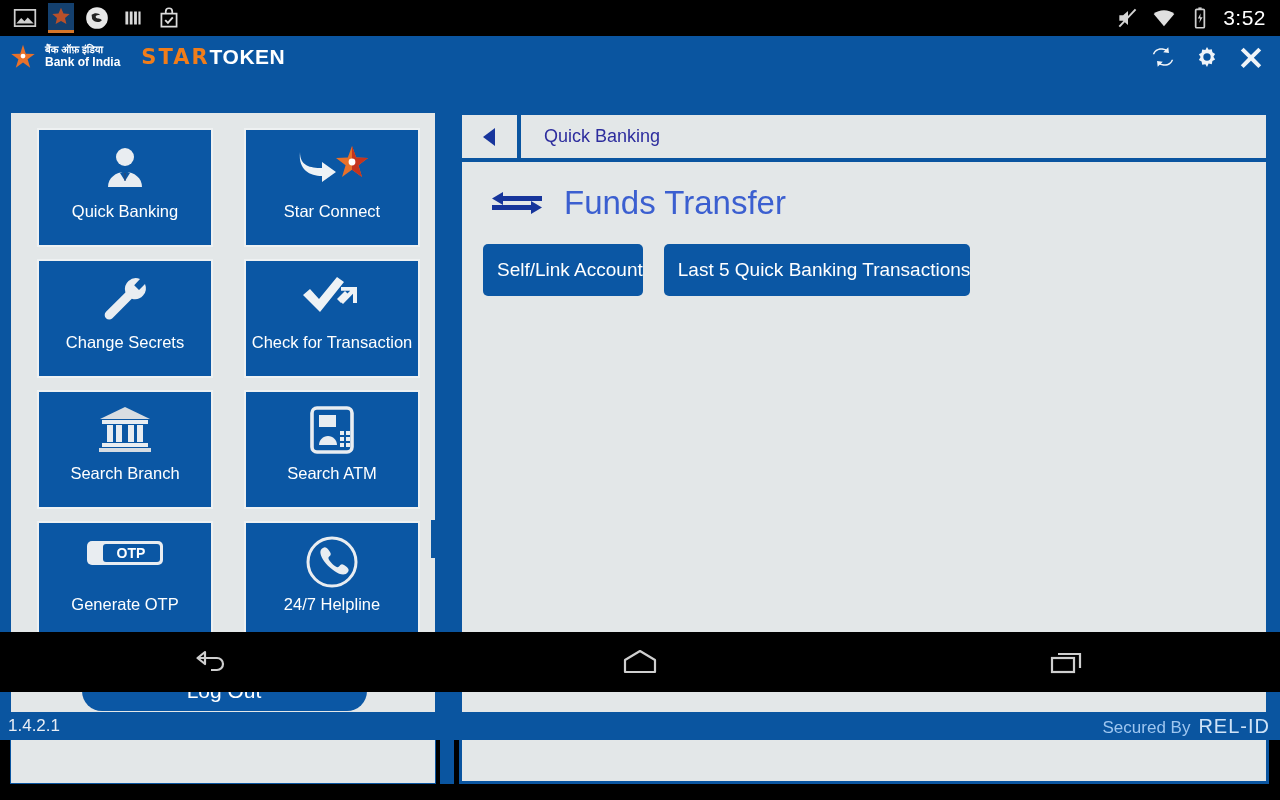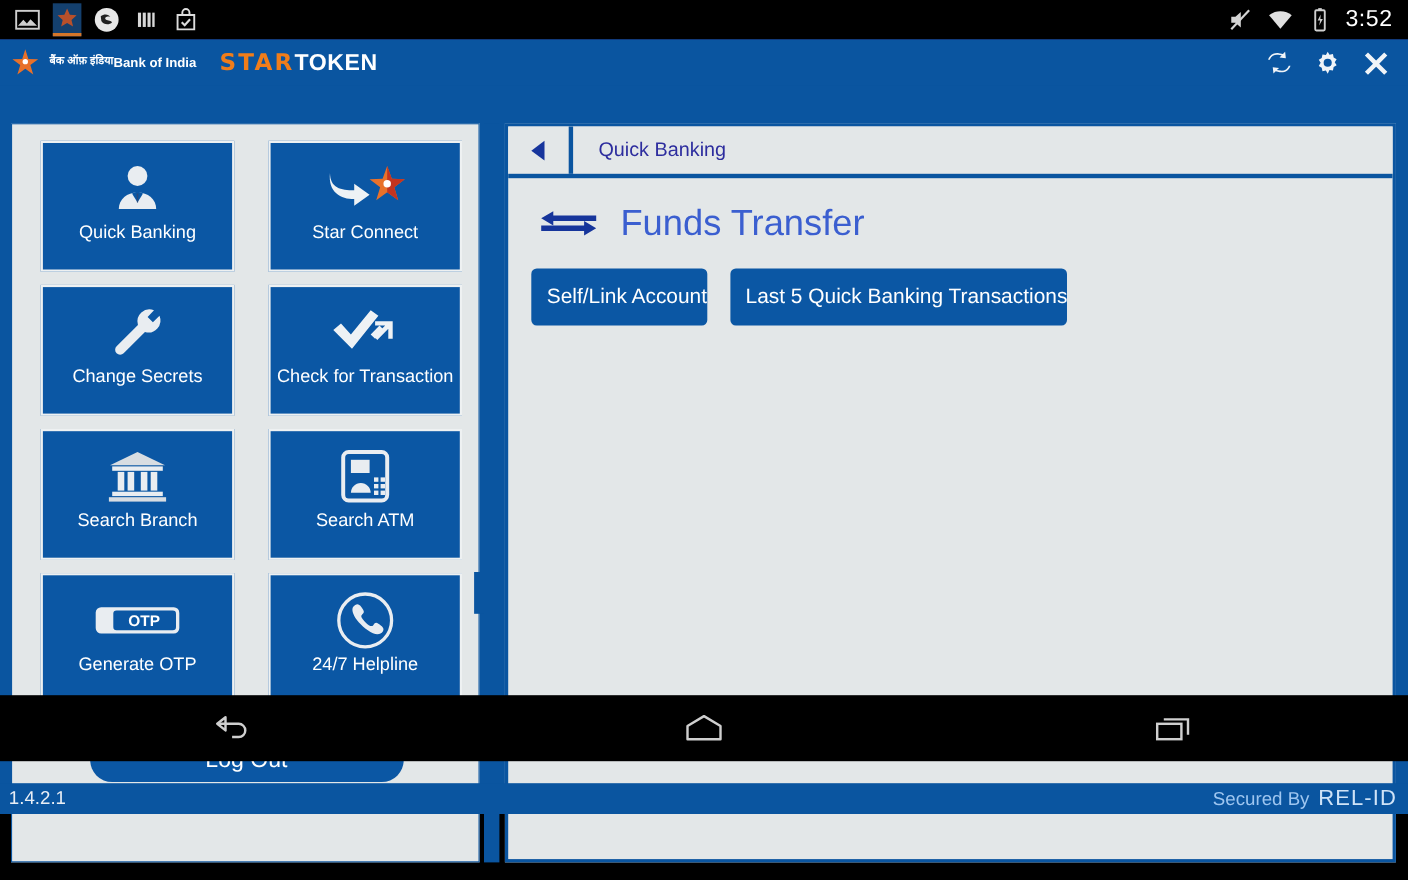--- a/index.html
+++ b/index.html
@@ -31,21 +31,21 @@
   .app {
     position: absolute; top: 36px; left: 0; width: 1280px; height: 704px;
     background: #0a55a0;
   }
   .appbar {
     position: relative; height: 42px; width: 100%;
     background: #0a55a0; display: flex; align-items: center;
   }
   .brand { display: flex; align-items: center; padding-left: 8px; gap: 7px; }
   .brand-star { width: 30px; height: 30px; }
-  .brand-text { display: flex; flex-direction: row; line-height: 1.05; }
+  .brand-text { display: flex; flex-direction: column; line-height: 1.05; }
   .brand-hindi { color: #fff; font-size: 10px; font-weight: bold; }
   .brand-en { color: #fff; font-size: 12px; font-weight: bold; }
   .brand-token { margin-left: 14px; font-size: 21px; font-weight: bold; letter-spacing: .5px; }
   .tok-star { color: #f07d1a; font-family: "DejaVu Sans", sans-serif; letter-spacing: 2px; }
   .tok-token { color: #ffffff; letter-spacing: .5px; }
   .appbar-actions { margin-left: auto; display: flex; align-items: center; gap: 18px; padding-right: 16px; }
   .act { width: 26px; height: 26px; cursor: pointer; }
 
   
   .body-area {
@@ -60,21 +60,21 @@
   }
   .tiles {
     position: absolute; left: 26px; top: 15px; width: 376px;
     display: grid; grid-template-columns: 176px 176px; gap: 12px 31px;
   }
   .tile {
     background: #0b57a4; height: 119px; border: 2px solid #eef1f2;
     display: flex; flex-direction: column; align-items: center; justify-content: flex-start;
     padding-top: 12px; cursor: pointer; position: relative;
   }
-  .tile-ico { height: 58px; display: flex; align-items: center; justify-content: center; }
+  .tile-ico { height: 58px; display: flex; justify-content: center; }
   .tile-label {
     color: #ffffff; font-size: 16.5px; text-align: center; line-height: 1.12;
     margin-top: 2px; padding: 0 4px;
   }
   .tile-label.two { line-height: 1.12; }
 
   .logout-wrap { position: absolute; left: 0; top: 558px; width: 426px; display: flex; justify-content: center; }
   .logout {
     width: 285px; height: 40px; border-radius: 22px; background: #0b57a4;
     color: #fff; font-size: 21px; border: none; cursor: pointer;

